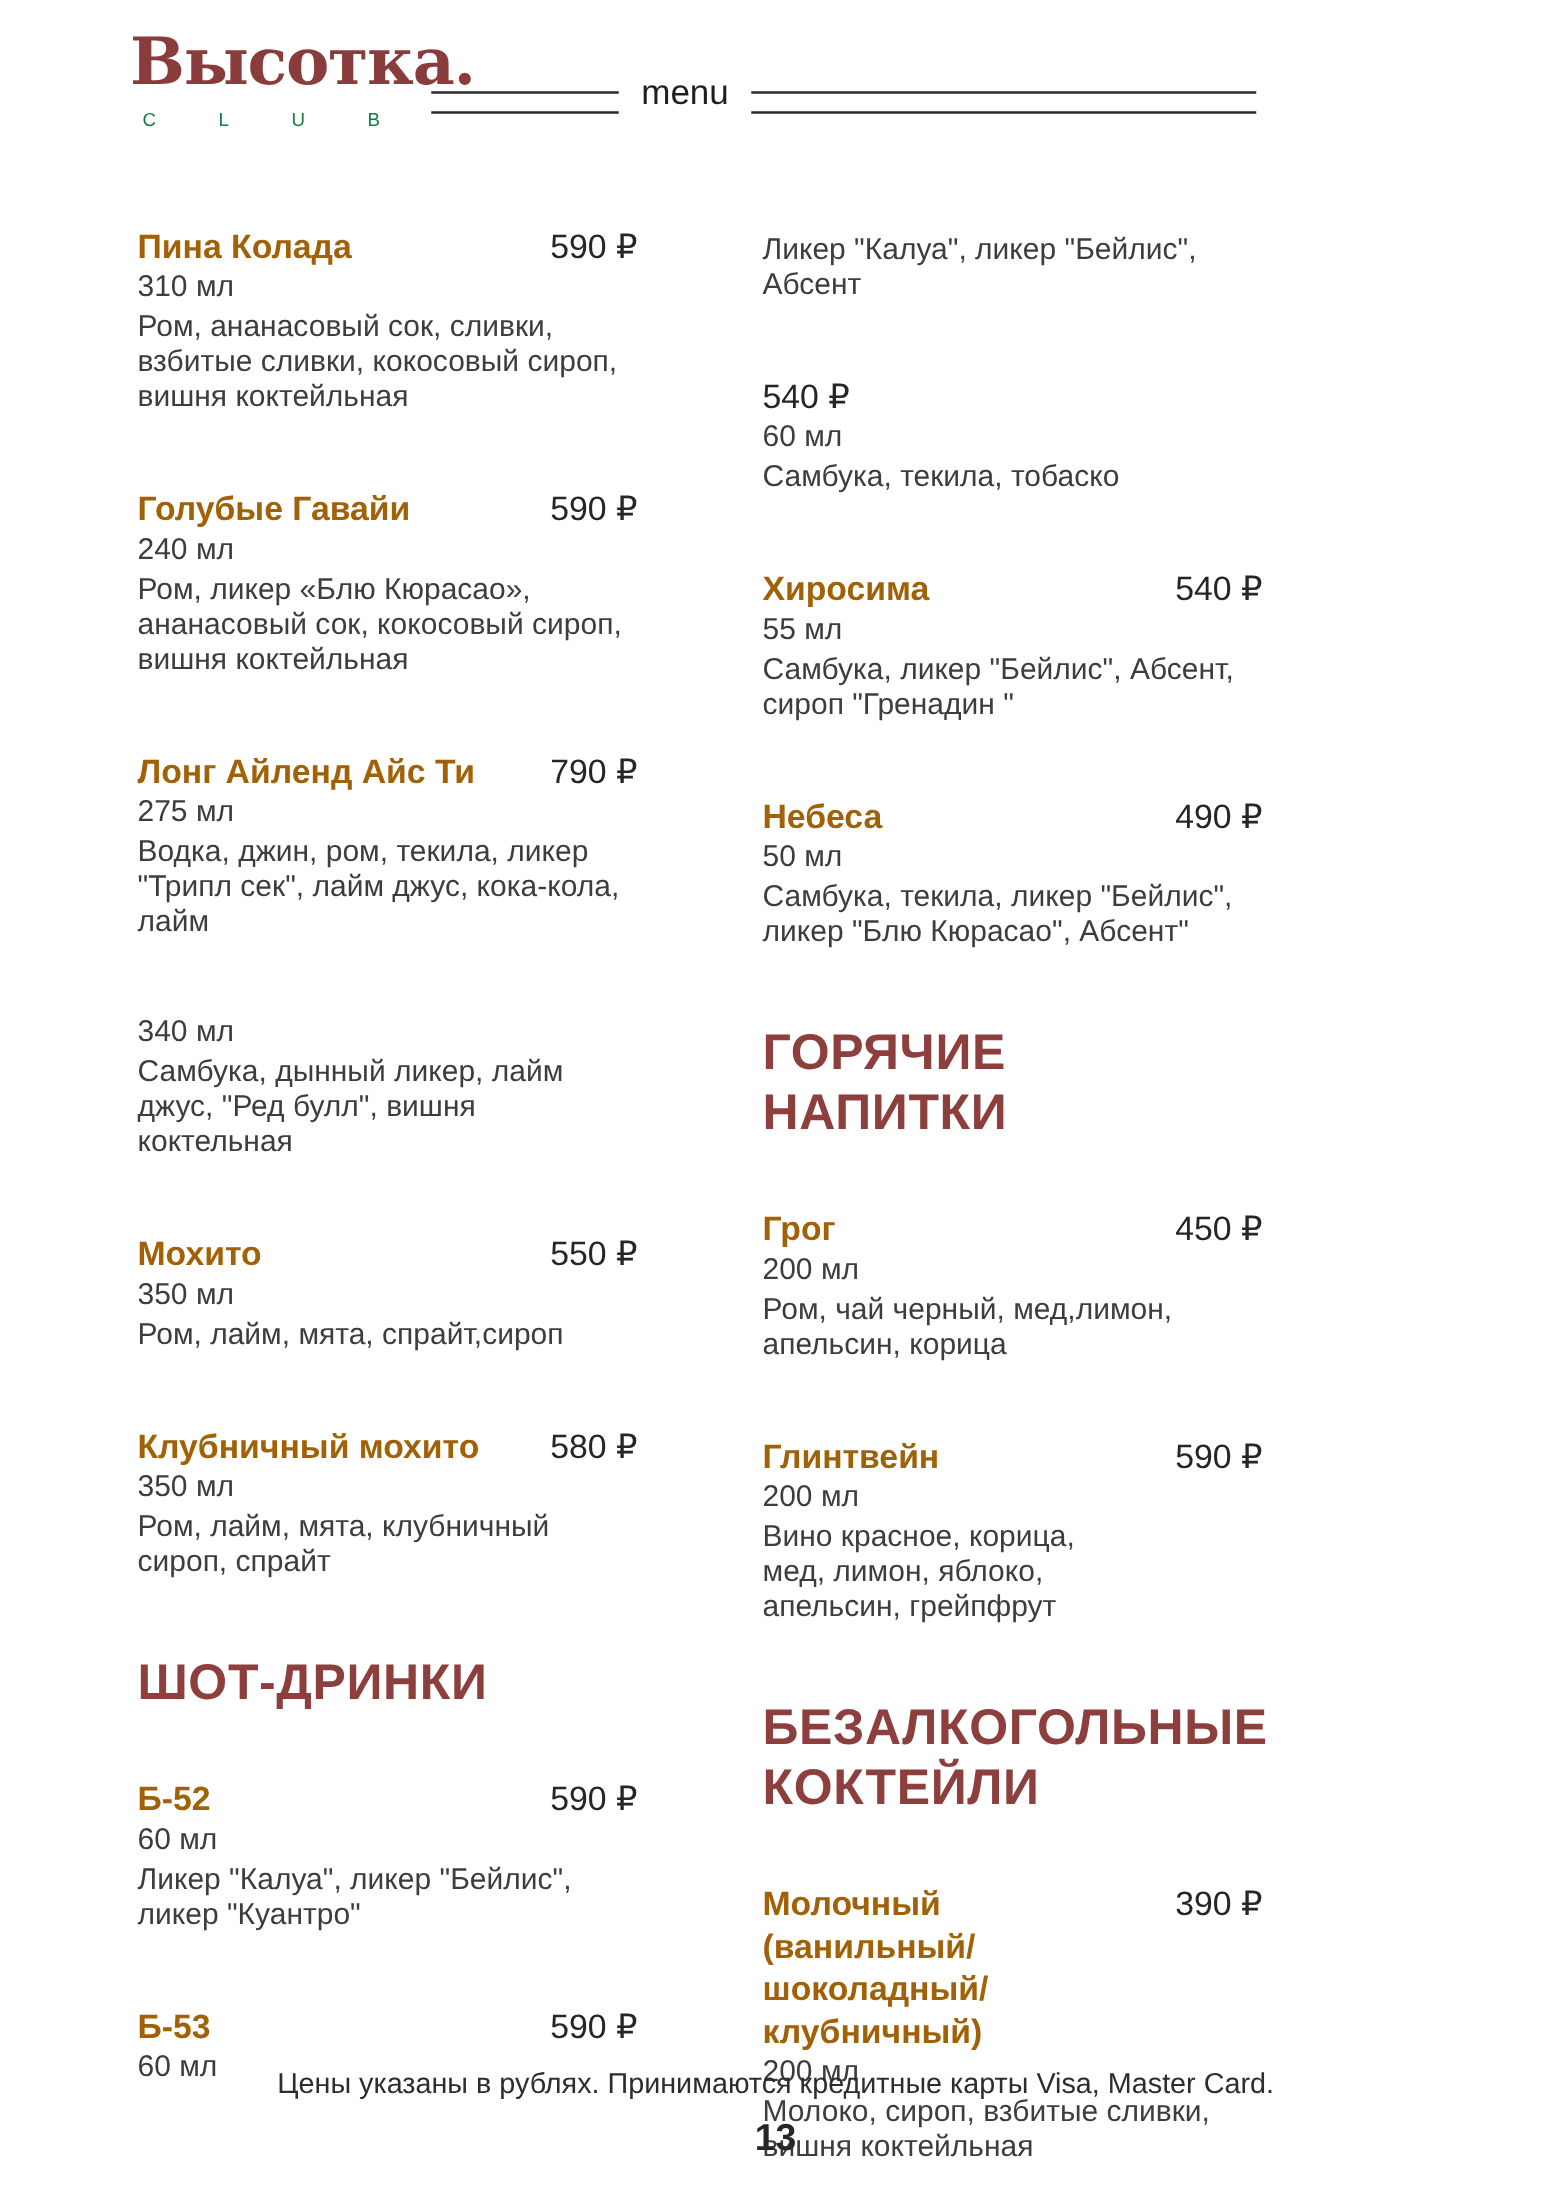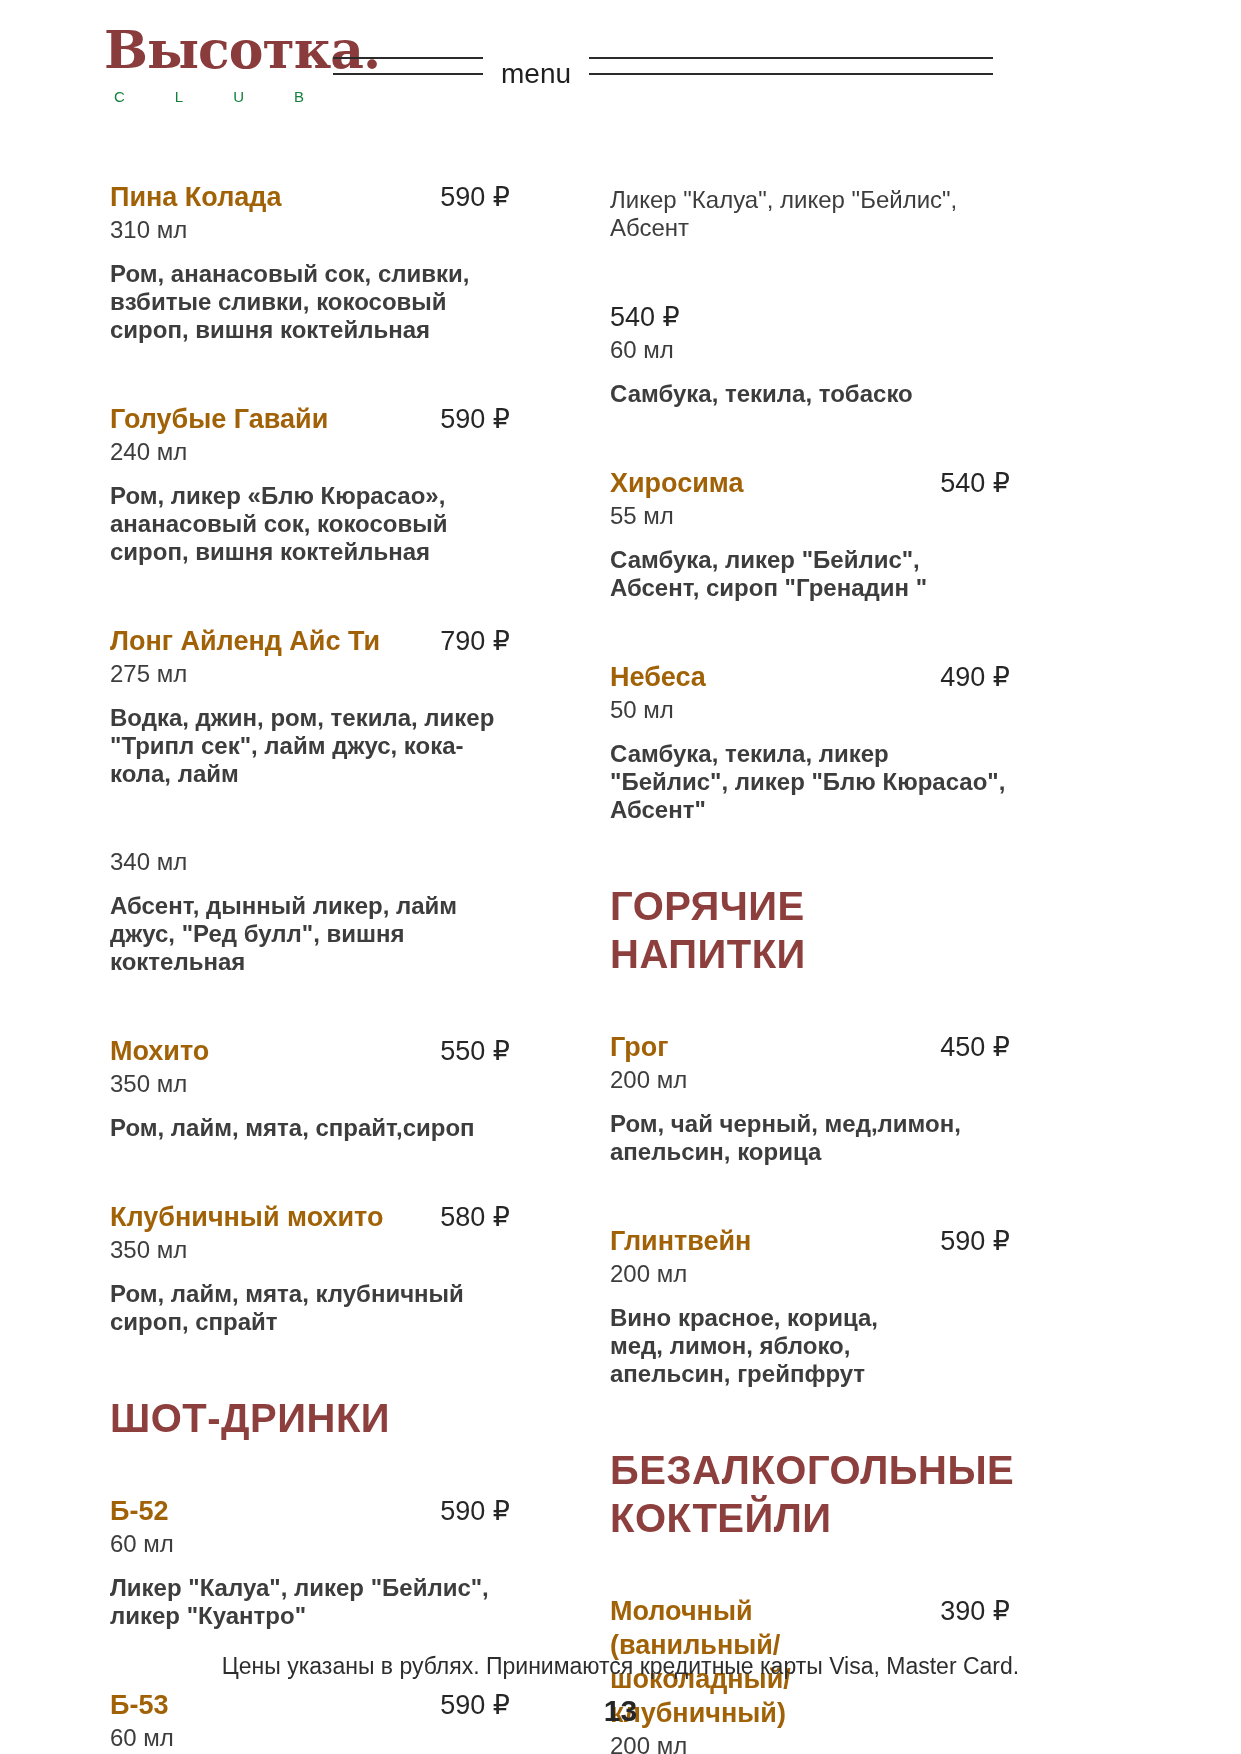--- a/index.html
+++ b/index.html
@@ -13,40 +13,40 @@
     position:absolute;left:104px;top:20px;
     font-family:"DejaVu Serif",serif;font-weight:bold;
     font-size:52px;line-height:60px;color:#8a3c3c;letter-spacing:-1px;
     white-space:nowrap;
   }
   .logo-sub{
     position:absolute;left:114px;top:88px;
     font-size:15px;color:#15803d;letter-spacing:50px;white-space:nowrap;
   }
   .menu-row{
-    position:absolute;left:333px;top:57px;width:660px;height:34px;
-    display:flex;align-items:flex-start;gap:18px;
+    position:absolute;left:345px;top:57px;width:660px;height:34px;
+    display:flex;align-items:flex-end;gap:18px;
   }
   .rule{height:14px;border-top:2px solid #2b2b2b;border-bottom:2px solid #2b2b2b;}
   .rule-left{width:150px;}
   .rule-right{flex:1;}
   .menu-label{font-size:28px;line-height:34px;color:#1f1f1f;}
   
   .col{position:absolute;top:180px;width:400px;}
   .col-left{left:110px;}
   .col-right{left:610px;}
   .menu-item{margin-bottom:58px;}
   .item-head{display:flex;justify-content:space-between;align-items:flex-start;}
   .item-name{
     font-weight:bold;font-size:27px;line-height:34px;color:#a16207;
     flex:1;padding-right:12px;overflow-wrap:anywhere;
   }
   .item-price{font-weight:normal;font-size:27px;line-height:34px;color:#262626;white-space:nowrap;}
   .item-volume{font-size:24px;line-height:32px;color:#3d3d3d;}
-  .item-desc{font-size:24px;line-height:28px;color:#3d3d3d;margin-top:14px;font-weight:bold;}
+  .item-desc{font-size:24px;line-height:28px;color:#3d3d3d;margin-top:2px;}
   .item-desc.w285{max-width:285px;}
   .cont-text{font-size:24px;line-height:28px;color:#3d3d3d;padding-top:6px;margin-bottom:58px;}
   .sec-heading{
     font-size:40px;line-height:48px;font-weight:bold;color:#8d3f3d;
     margin:8px 0 52px 0;letter-spacing:0.5px;
   }
   
   .footer{position:absolute;top:1652px;left:0;width:100%;text-align:center;
     font-size:23px;line-height:28px;color:#2d2d2d;}
   .page-num{position:absolute;top:1694px;left:0;width:100%;text-align:center;
@@ -88,21 +88,21 @@
     <div class="item-head">
       <div class="item-name">Лонг Айленд Айс Ти</div>
       <div class="item-price">790 ₽</div>
     </div>
     <div class="item-volume">275 мл</div>
     <div class="item-desc">Водка, джин, ром, текила, ликер "Трипл сек", лайм джус, кока-кола, лайм</div>
   </div>
 
   <div class="menu-item">
     <div class="item-volume">340 мл</div>
-    <div class="item-desc">Абсент,  дынный ликер, лайм джус, "Ред булл", вишня коктельная</div>
+    <div class="item-desc">Самбука,  дынный ликер, лайм джус, "Ред булл", вишня коктельная</div>
   </div>
 
   <div class="menu-item">
     <div class="item-head">
       <div class="item-name">Мохито</div>
       <div class="item-price">550 ₽</div>
     </div>
     <div class="item-volume">350 мл</div>
     <div class="item-desc">Ром, лайм, мята, спрайт,сироп</div>
   </div>

